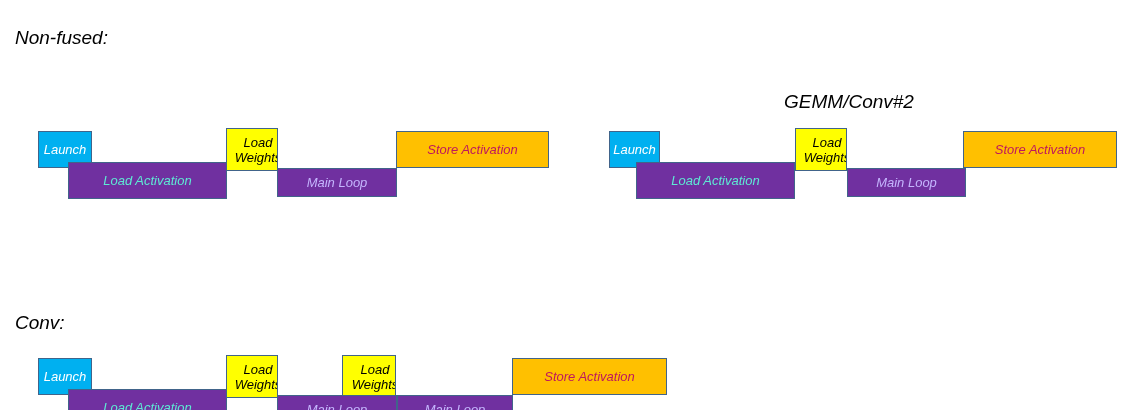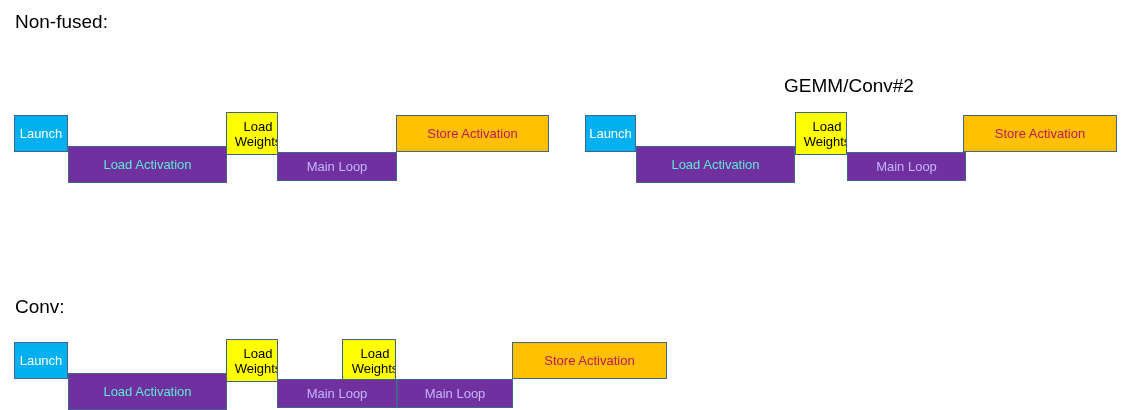--- a/index.html
+++ b/index.html
@@ -10,23 +10,24 @@
   body {
     width: 1137px;
     height: 410px;
     position: relative;
     overflow: hidden;
     font-family: "Liberation Sans", sans-serif;
     color: #000000;
   }
   .canvas {
     position: absolute;
-    left: 0; top: 0;
+    left: 0; top: 16px;
     width: 1137px;
     height: 362px;
+    font-style: italic;
   }
   .section-label {
     position: absolute;
     font-size: 19px;
     line-height: 19px;
     color: #000000;
     white-space: nowrap;
     letter-spacing: 0px;
   }
   .group-title {
@@ -46,20 +47,21 @@
     justify-content: center;
     text-align: center;
     font-size: 13px;
     line-height: 14px;
     overflow: hidden;
     white-space: pre-line;
   }
   .bar.launch {
     background: #00b0f0;
     color: #ffffff;
+    margin-left: 24px;
   }
   .bar.activation {
     background: #7030a0;
     color: #5eead4;
     margin-top: 31px;
   }
   .bar.weights {
     background: #ffff00;
     color: #000000;
     line-height: 15px;

